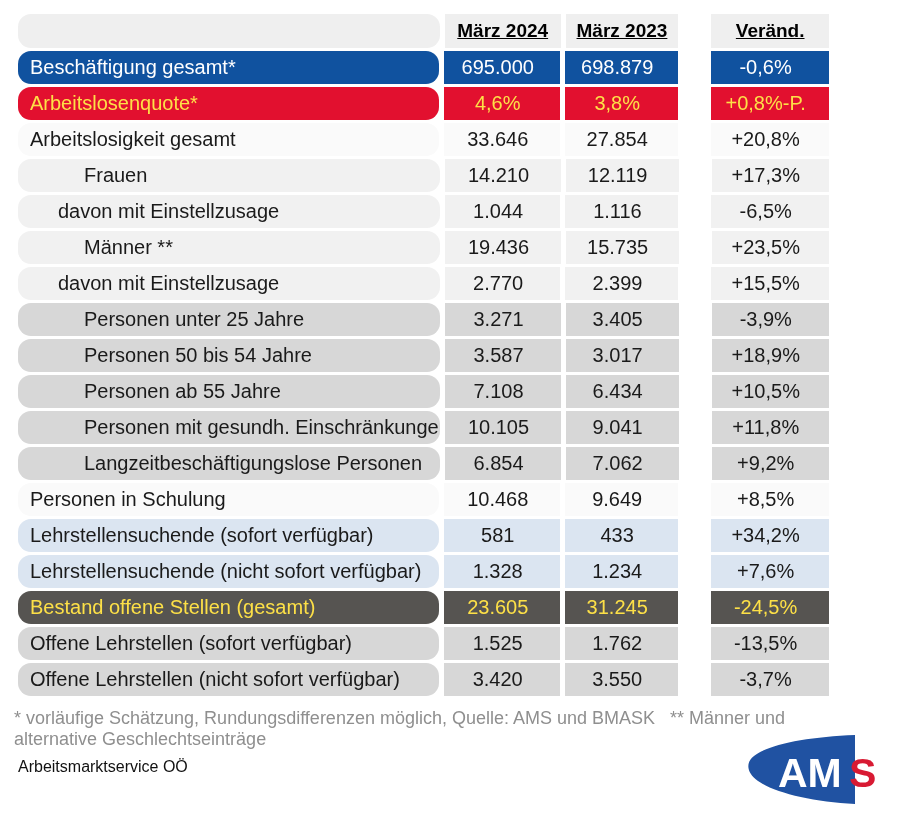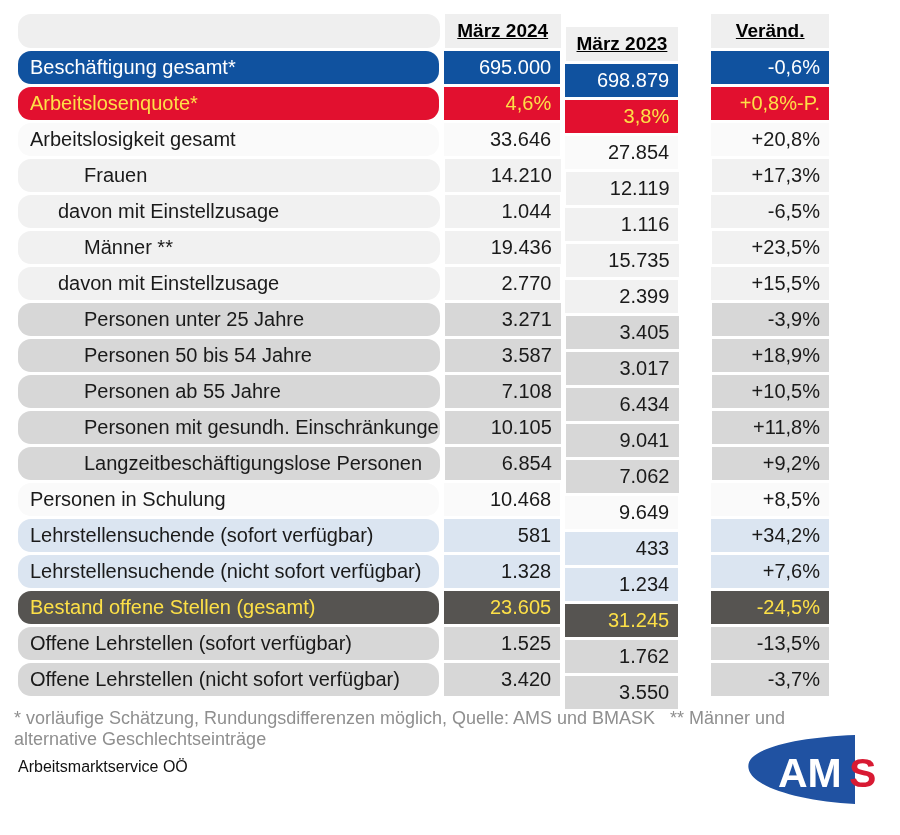--- a/index.html
+++ b/index.html
@@ -7,22 +7,22 @@
     width:900px;height:835px;background:#ffffff;
     font-family:"Liberation Sans",sans-serif;position:relative;overflow:hidden;
   }
   .table{position:absolute;left:18px;top:14px;width:811px;}
   .row{display:flex;gap:5px;margin-bottom:3px;height:33px;}
   .row.header{height:34px;}
   .cell{height:100%;line-height:33px;font-size:20px;color:#1a1a1a;box-sizing:border-box;white-space:nowrap;overflow:hidden;}
   .cell.label{width:437px;padding-left:12px;border-radius:13px;}
   .cell.label.ind1{padding-left:66px;}
   .cell.label.ind2{padding-left:40px;}
-  .cell.val{width:120px;text-align:right;padding-right:9px;}
-  .row .cell:nth-child(3){width:117px;margin-top:13px;}
+  .cell.val{width:120px;text-align:center;padding-right:9px;}
+  .row .cell:nth-child(3){width:117px;}
   .row .cell:nth-child(4){width:122px;margin-left:28px;}
   .row.header .cell{background:var(--header_bg,#efefef);font-weight:bold;font-size:19px;color:#000;line-height:34px;}
   .row.header .cell.val{text-align:center;padding-right:0;text-decoration:underline;}
   .r-blue .cell{background:var(--blue,#10529f);color:#ffffff;}
   .r-red .cell{background:var(--red,#e2102f);color:#fde047;}
   .r-dark .cell{background:var(--dark,#565451);color:#fde047;}
   .r-gray .cell{background:var(--gray,#d7d7d7);}
   .r-light .cell{background:var(--light,#f1f1f1);}
   .r-white .cell{background:var(--white_row,#fafafa);}
   .r-lightblue .cell{background:var(--lightblue,#dbe5f1);}

